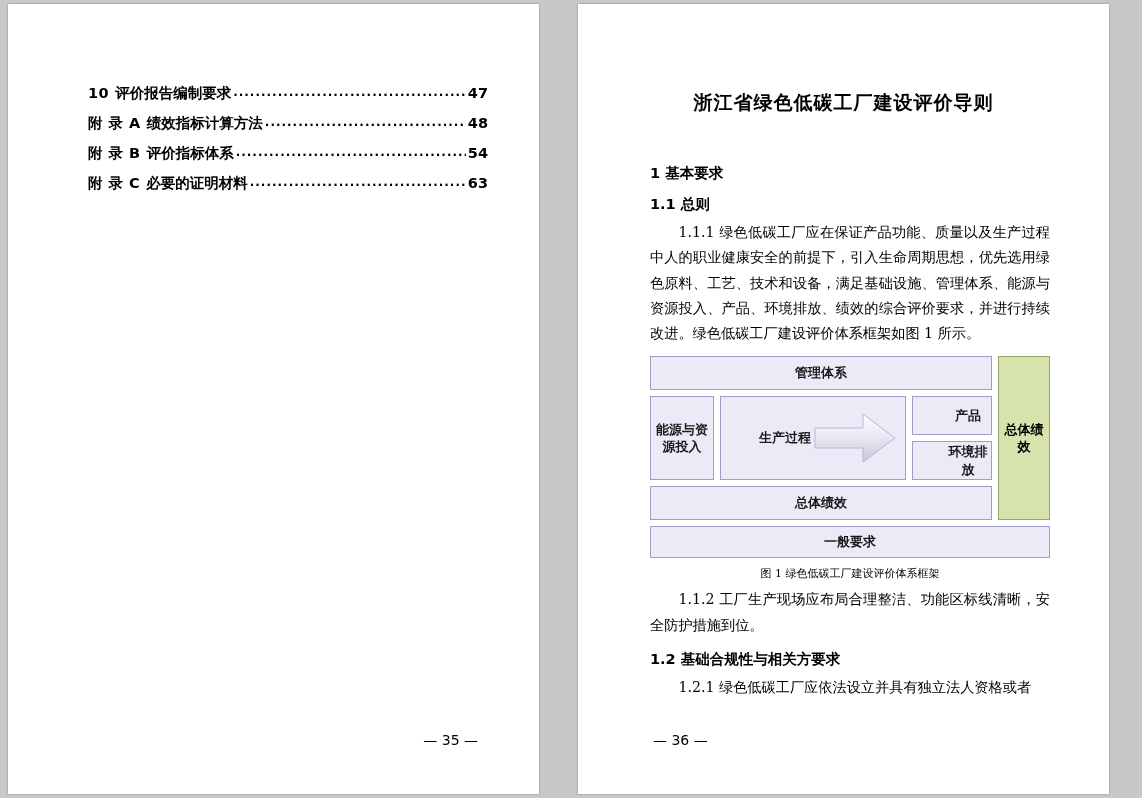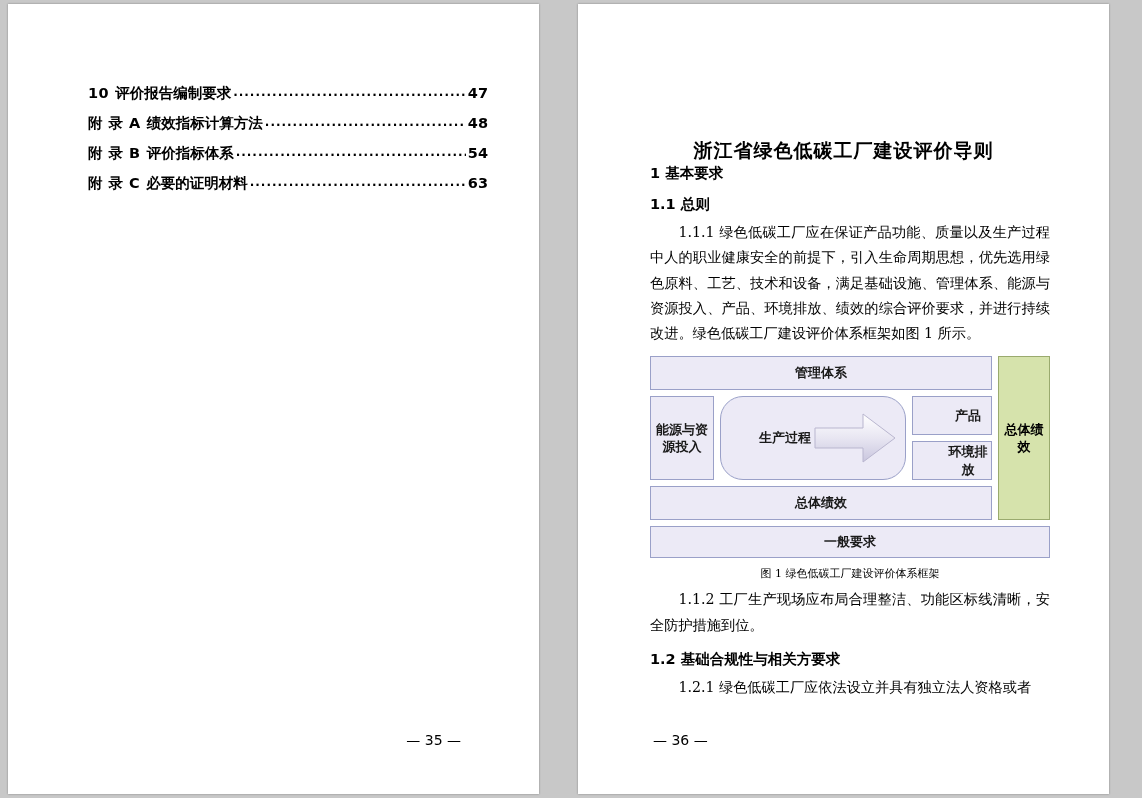--- a/index.html
+++ b/index.html
@@ -66,36 +66,35 @@
     flex: 0 0 auto;
   }
 
   .folio {
     position: absolute;
     bottom: 46px;
     font-size: 14px;
     color: #000;
     font-family: "DejaVu Sans", "Liberation Sans", sans-serif;
   }
-  #folio-left  { right: 78px; }
+  #folio-left  { right: 61px; }
   #folio-right { left: 75px; }
 
   
   .doc-title {
     position: absolute;
     top: 86px;
     left: 0;
     width: 100%;
     text-align: center;
     font-size: 19px;
     font-weight: bold;
     letter-spacing: 1px;
     color: #000;
     font-family: "DejaVu Sans", "Liberation Sans", sans-serif;
-    margin-top: 48px;
   }
   .body-col {
     position: absolute;
     left: 72px;
     top: 150px;
     width: 400px;
     color: #000;
   }
   .h1 {
     font-size: 14.5px;
@@ -157,21 +156,20 @@
   }
   .box-input {
     width: 64px;
     line-height: 1.35;
     padding: 2px;
   }
   .box-process {
     flex: 1 1 auto;
     position: relative;
     overflow: hidden;
-    border-radius: 23px;
   }
   .process-label {
     position: relative;
     z-index: 2;
     padding-right: 56px;
   }
   .arrow {
     position: absolute;
     right: 8px;
     top: 50%;

